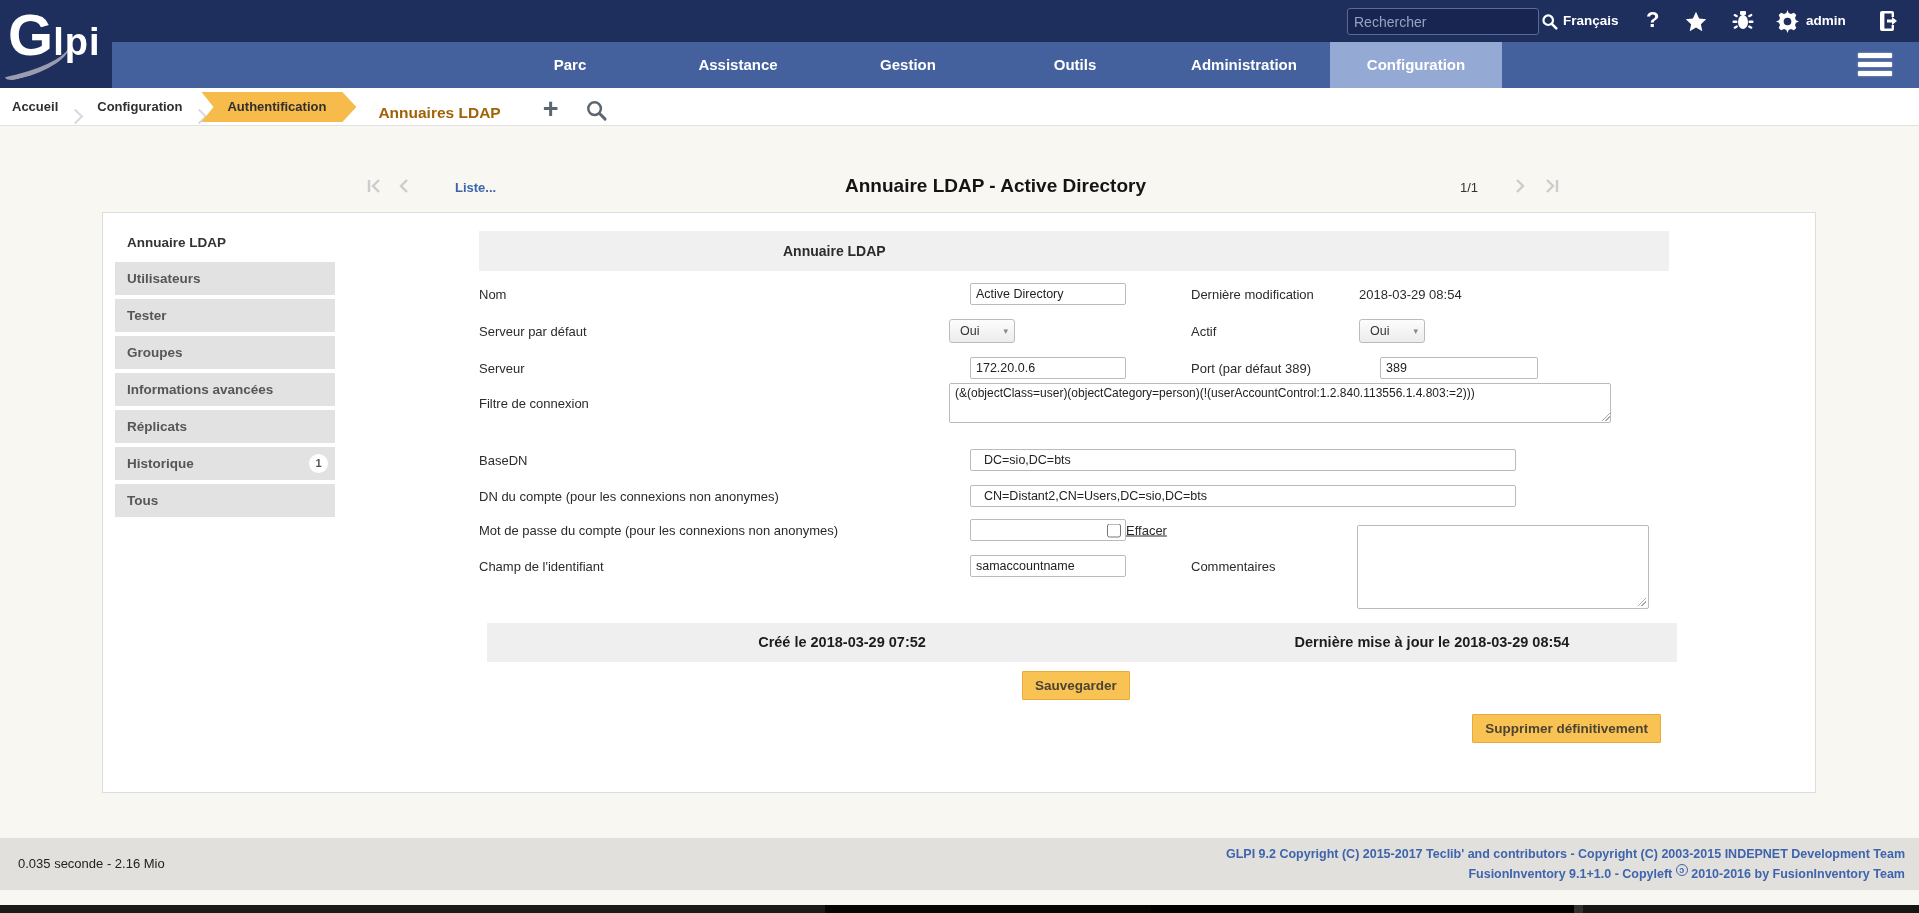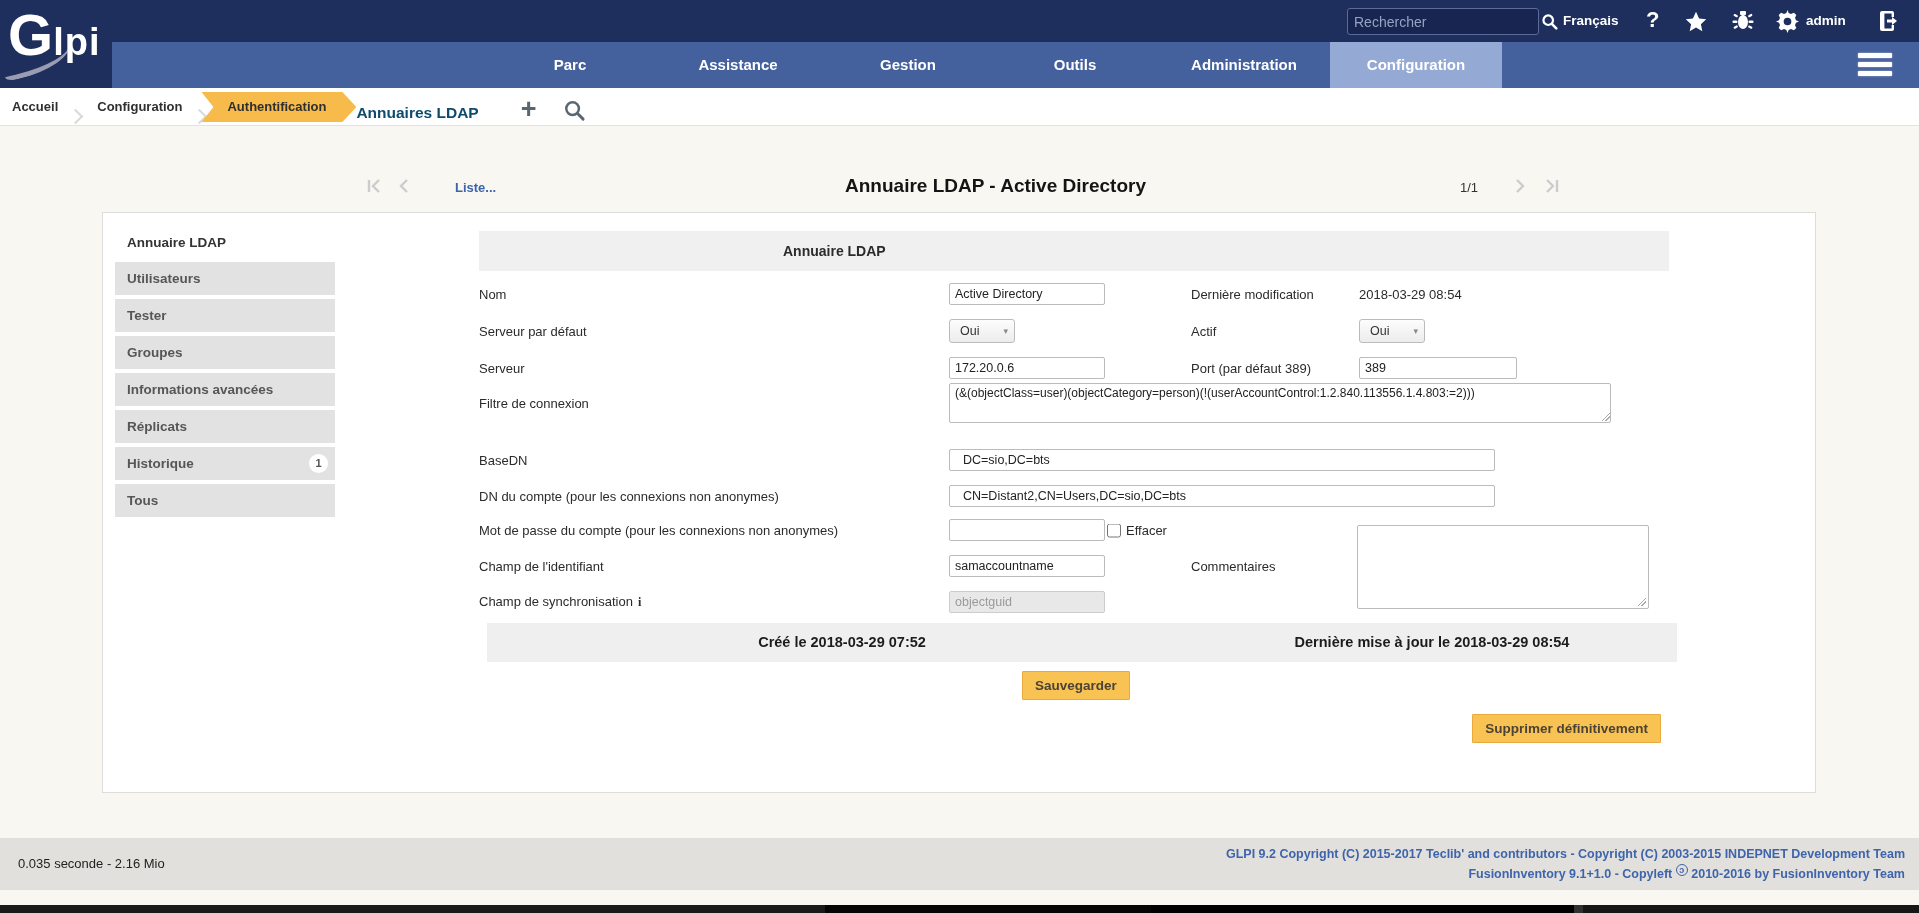--- a/index.html
+++ b/index.html
@@ -34,21 +34,21 @@
   .nav-item.active { background: #94aad4; }
   .hamburger { position: absolute; left: 1858px; top: 11px; width: 34px; height: 26px; cursor: pointer; }
   .hamburger span { display: block; height: 5px; background: #fff; border-radius: 1px; margin-bottom: 4px; box-shadow: 0 0 2px rgba(255,255,255,.6); }
 
   
   .crumbbar { position: absolute; left: 0; top: 88px; width: 1919px; height: 38px; background: #fff; border-bottom: 1px solid #e2e2e2; z-index: 4; }
   .crumb-row { position: absolute; left: 0; top: 4px; height: 30px; display: flex; align-items: flex-end; }
   .crumb { height: 30px; line-height: 30px; padding: 0 14px 0 12px; font-size: 13px; font-weight: bold; color: #2f2f2f; cursor: pointer; }
   .crumb-sep { width: 11px; height: 11px; border-top: 2px solid #d9d9d9; border-right: 2px solid #d9d9d9; transform: rotate(45deg); margin: 0 4px 0 -2px; }
   .crumb.hl { background: #f6bb4a; clip-path: polygon(0 0, calc(100% - 14px) 0, 100% 50%, calc(100% - 14px) 100%, 0 100%, 12px 50%); padding: 0 30px 0 26px; margin-left: -8px; }
-  .crumb-current { font-size: 15.5px; font-weight: bold; color: #0c4a6e; }
+  .crumb-current { font-size: 15.5px; font-weight: bold; color: #a16207; margin-left: 22px; }
   .crumb-plus { margin-left: 42px; cursor: pointer; color: #5a6670; font-size: 27px; font-weight: bold; line-height: 26px; }
   .crumb-mag { margin-left: 26px; cursor: pointer; }
 
   
   .titlebar { position: absolute; left: 0; top: 168px; width: 1919px; height: 38px; }
   .pager-ico { position: absolute; top: 10px; cursor: default; }
   .list-link { position: absolute; left: 455px; top: 12px; color: #3d64ad; font-size: 13px; font-weight: bold; cursor: pointer; }
   .page-title { position: absolute; left: 72px; right: 0; top: 7px; text-align: center; font-size: 19px; font-weight: bold; color: #141414; }
   .page-ind { position: absolute; left: 1460px; top: 12px; font-size: 13px; color: #333; }
 
@@ -62,31 +62,31 @@
   .sb-badge { position: absolute; right: 7px; top: 7px; width: 19px; height: 19px; background: #fff; border-radius: 50%; text-align: center; line-height: 19px; font-size: 11px; color: #555; font-weight: bold; }
 
   
   .form { position: absolute; left: 376px; top: 18px; width: 1190px; height: 540px; }
   .form-header { position: absolute; left: 0; top: 0; width: 100%; height: 40px; background: #f0f0f0; line-height: 40px; font-size: 14px; font-weight: bold; color: #2b2b2b; padding-left: 304px; }
   .f-row { position: absolute; left: 0; width: 100%; height: 26px; }
   .lab { position: absolute; top: 50%; transform: translateY(-50%); font-size: 13px; color: #2b2b2b; white-space: nowrap; }
   .l1 { left: 0; } .l2 { left: 712px; }
   .fpos1 { position: absolute; left: 470px; top: 50%; transform: translateY(-50%); }
   .fpos2 { position: absolute; left: 880px; top: 50%; transform: translateY(-50%); }
-  .txt-input { height: 22px; border: 1px solid #bbb; border-radius: 2px; font-size: 12.5px; padding: 0 5px; color: #222; font-family: inherit; background: #fff; outline: none; }
+  .txt-input { height: 22px; border: 1px solid #bbb; border-radius: 2px; font-size: 12.5px; padding: 0 5px; color: #222; font-family: inherit; background: #fff; outline: none; margin-left: 21px; }
   .w-sm { width: 156px; } .w-port { width: 158px; } .w-wide { width: 546px; padding-left: 13px; }
   .txt-input:disabled { background: #e8e8e8; color: #9a9a9a; border-color: #ccc; }
   .val-text { font-size: 13px; color: #2b2b2b; }
   .selectbox { display: inline-flex; align-items: center; justify-content: space-between; width: 66px; height: 24px; background: linear-gradient(#fdfdfd, #ececec); border: 1px solid #bbb; border-radius: 3px; padding: 0 6px 0 10px; font-size: 12.5px; color: #333; cursor: pointer; }
   .selectbox .arr { font-size: 9px; color: #888; margin-left: 6px; }
   .f-textarea { border: 1px solid #bbb; border-radius: 2px; font-size: 12px; color: #222; font-family: inherit; padding: 2px 5px; resize: none; outline: none; position: relative; }
   .filter-ta { position: absolute; left: 470px; top: 0; width: 662px; height: 40px; white-space: nowrap; overflow: hidden; }
   .resize-dots { position: absolute; width: 9px; height: 9px; background:
       linear-gradient(135deg, transparent 50%, #aaa 50%, #aaa 58%, transparent 58%, transparent 72%, #aaa 72%, #aaa 80%, transparent 80%); }
-  .chk-wrap { position: absolute; left: 628px; top: 50%; transform: translateY(-50%); display: flex; align-items: center; gap: 5px; font-size: 13px; color: #2b2b2b; }
+  .chk-wrap { position: absolute; left: 628px; top: 50%; transform: translateY(-50%); display: flex; align-items: center; gap: 5px; font-size: 13px; color: #2b2b2b; text-decoration: underline; }
   .chk { width: 14px; height: 14px; }
   .info-i { display: inline-block; margin-left: 5px; font-size: 12px; font-weight: bold; color: #2b2b2b; font-family: "Liberation Serif", serif; }
   .comments-ta { position: absolute; left: 878px; top: 294px; width: 292px; height: 84px; }
 
   .dates-bar { position: absolute; left: 0; top: 392px; width: 100%; height: 39px; background: #efefef; margin-left: 8px; }
   .date-created { position: absolute; left: 120px; width: 470px; text-align: center; top: 0; line-height: 39px; font-size: 14.5px; font-weight: bold; color: #1c1c1c; }
   .date-updated { position: absolute; left: 710px; width: 470px; text-align: center; top: 0; line-height: 39px; font-size: 14.5px; font-weight: bold; color: #1c1c1c; }
 
   .btn { background: #f8c353; border: 1px solid #eaa93c; color: #4d4335; font-size: 13.5px; font-weight: bold; padding: 6px 12px; cursor: pointer; font-family: inherit; border-radius: 1px; }
   .btn-save { position: absolute; left: 543px; top: 440px; }
@@ -291,26 +291,20 @@
       </div>
 
       <div class="f-row" style="top:322px;">
         <span class="lab l1">Champ de l'identifiant</span>
         <input class="txt-input w-sm fpos1" value="samaccountname" style="">
         <span class="lab l2">Commentaires</span>
       </div>
       <textarea class="f-textarea comments-ta" style=""></textarea>
       <span class="resize-dots" style="left:1158px;top:366px;"></span>
 
-      <div class="f-row" style="top:358px;">
-        <span class="lab l1">
-          <span>Champ de synchronisation</span><span class="info-i">i</span>
-        </span>
-        <input class="txt-input w-sm fpos1" disabled="" value="objectguid" style="">
-      </div>
 
       <div class="dates-bar">
         <span class="date-created">Créé le 2018-03-29 07:52</span>
         <span class="date-updated">Dernière mise à jour le 2018-03-29 08:54</span>
       </div>
 
       <button class="btn btn-save">Sauvegarder</button>
       <button class="btn btn-delete">Supprimer définitivement</button>
     </section>
   </div>

